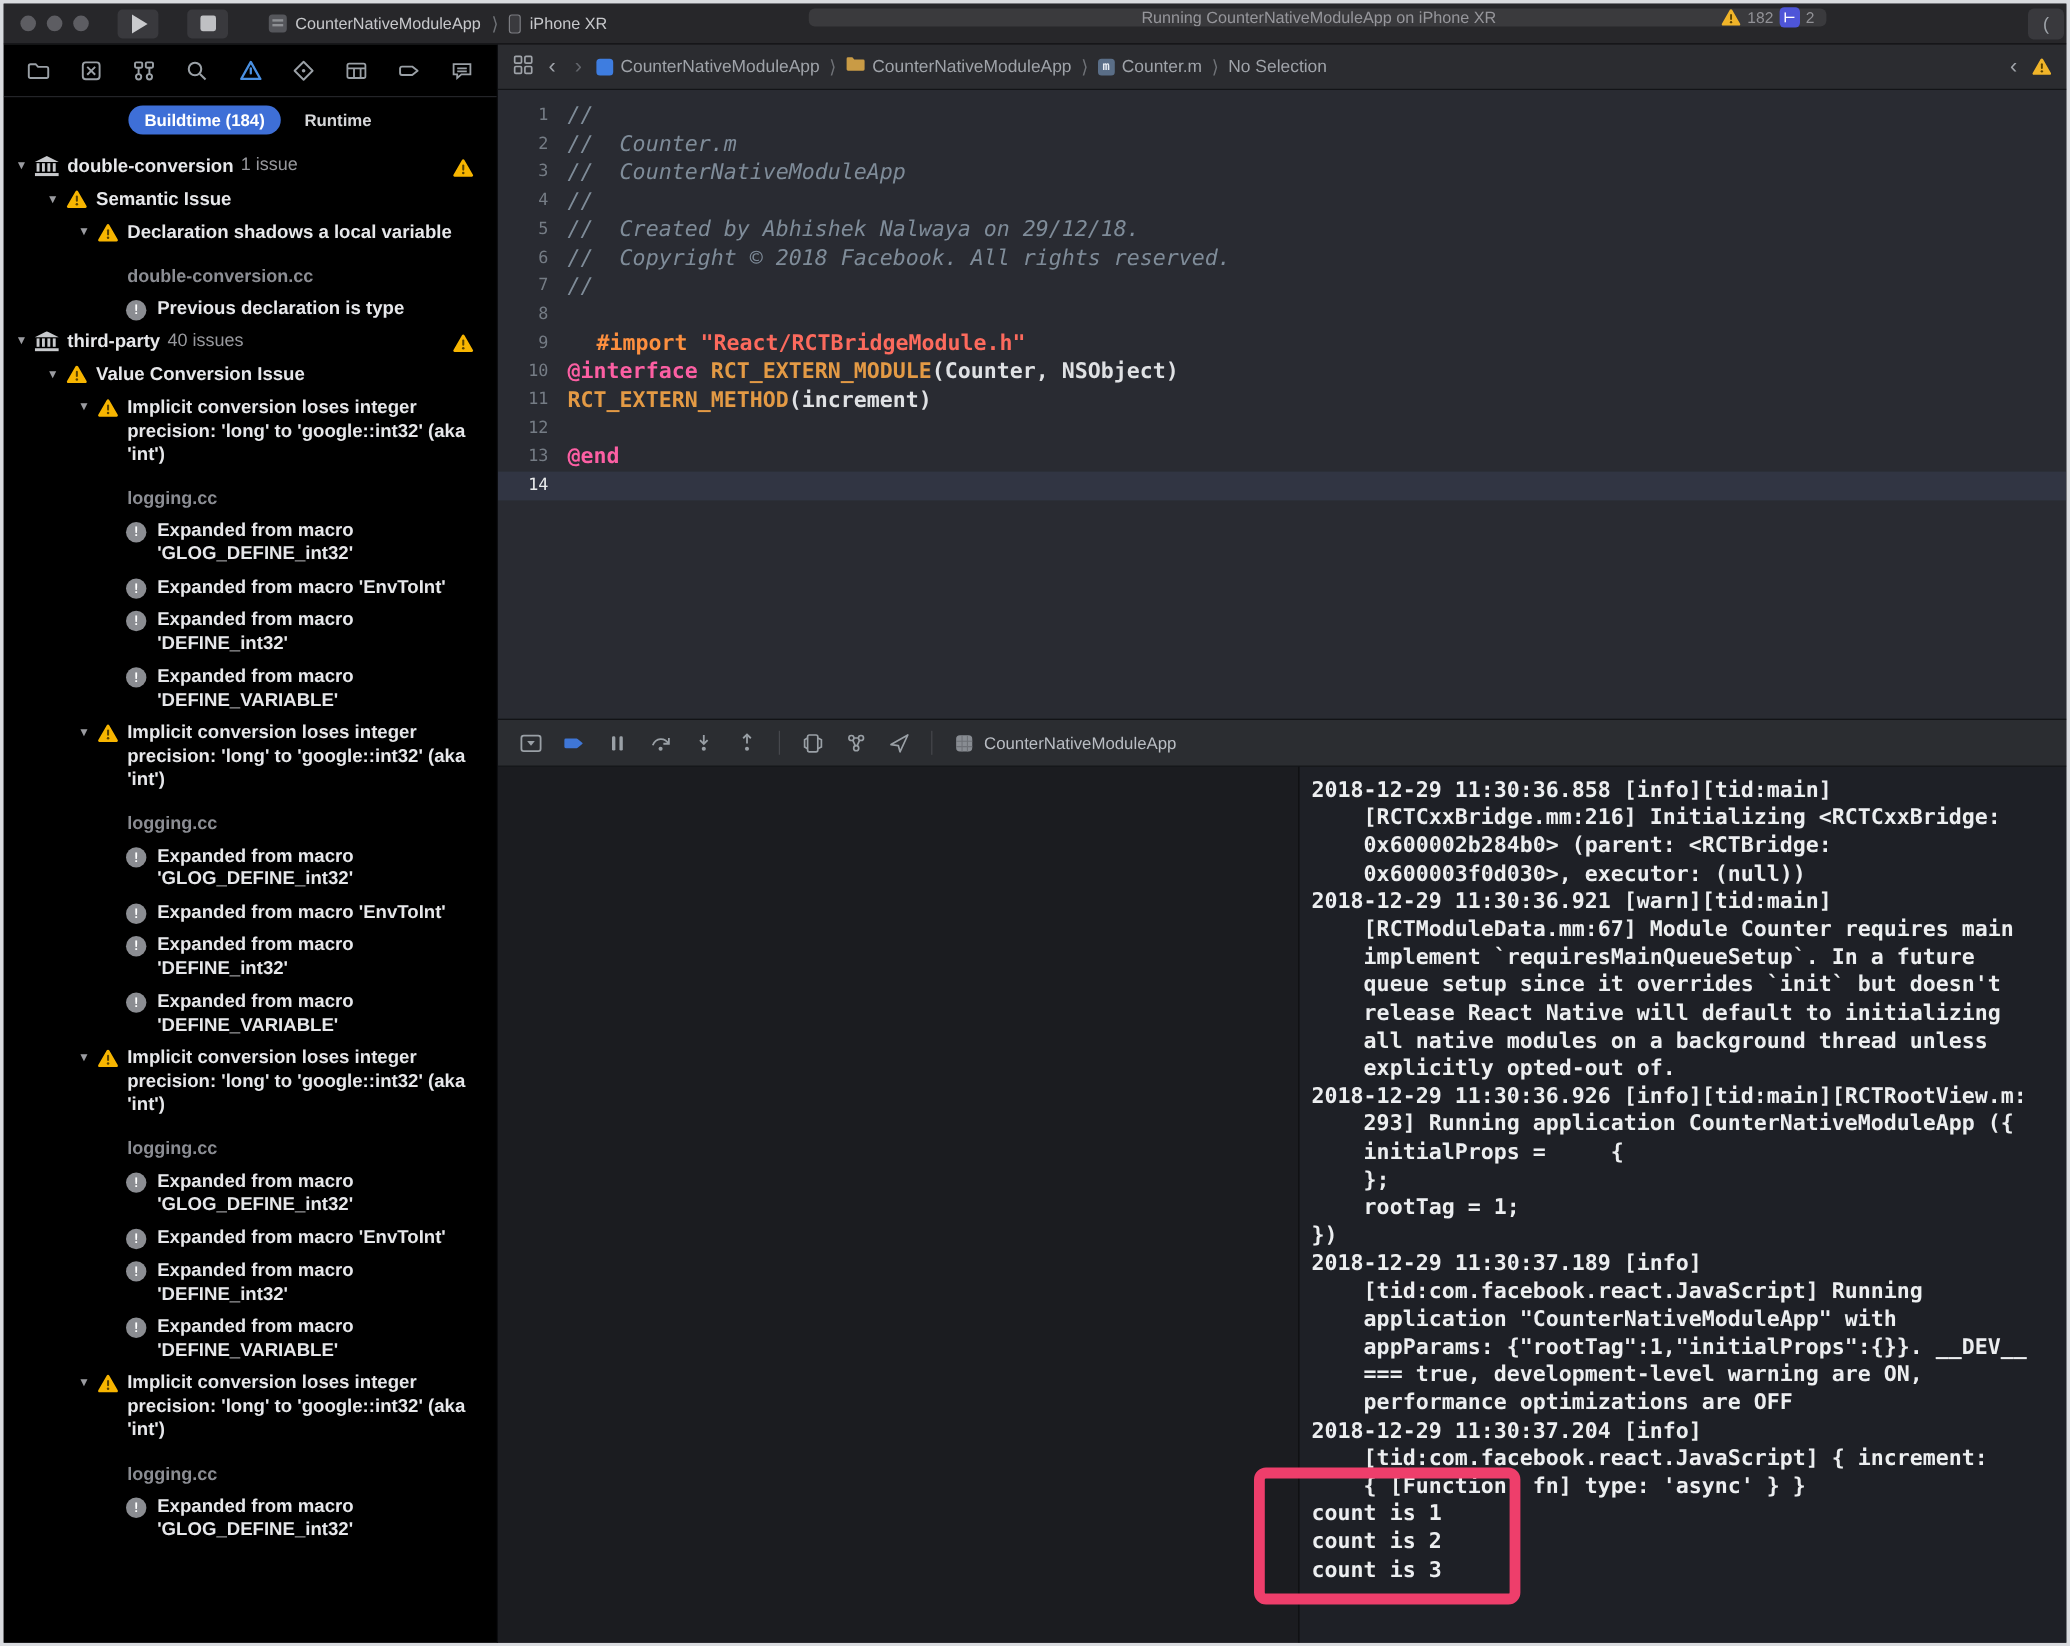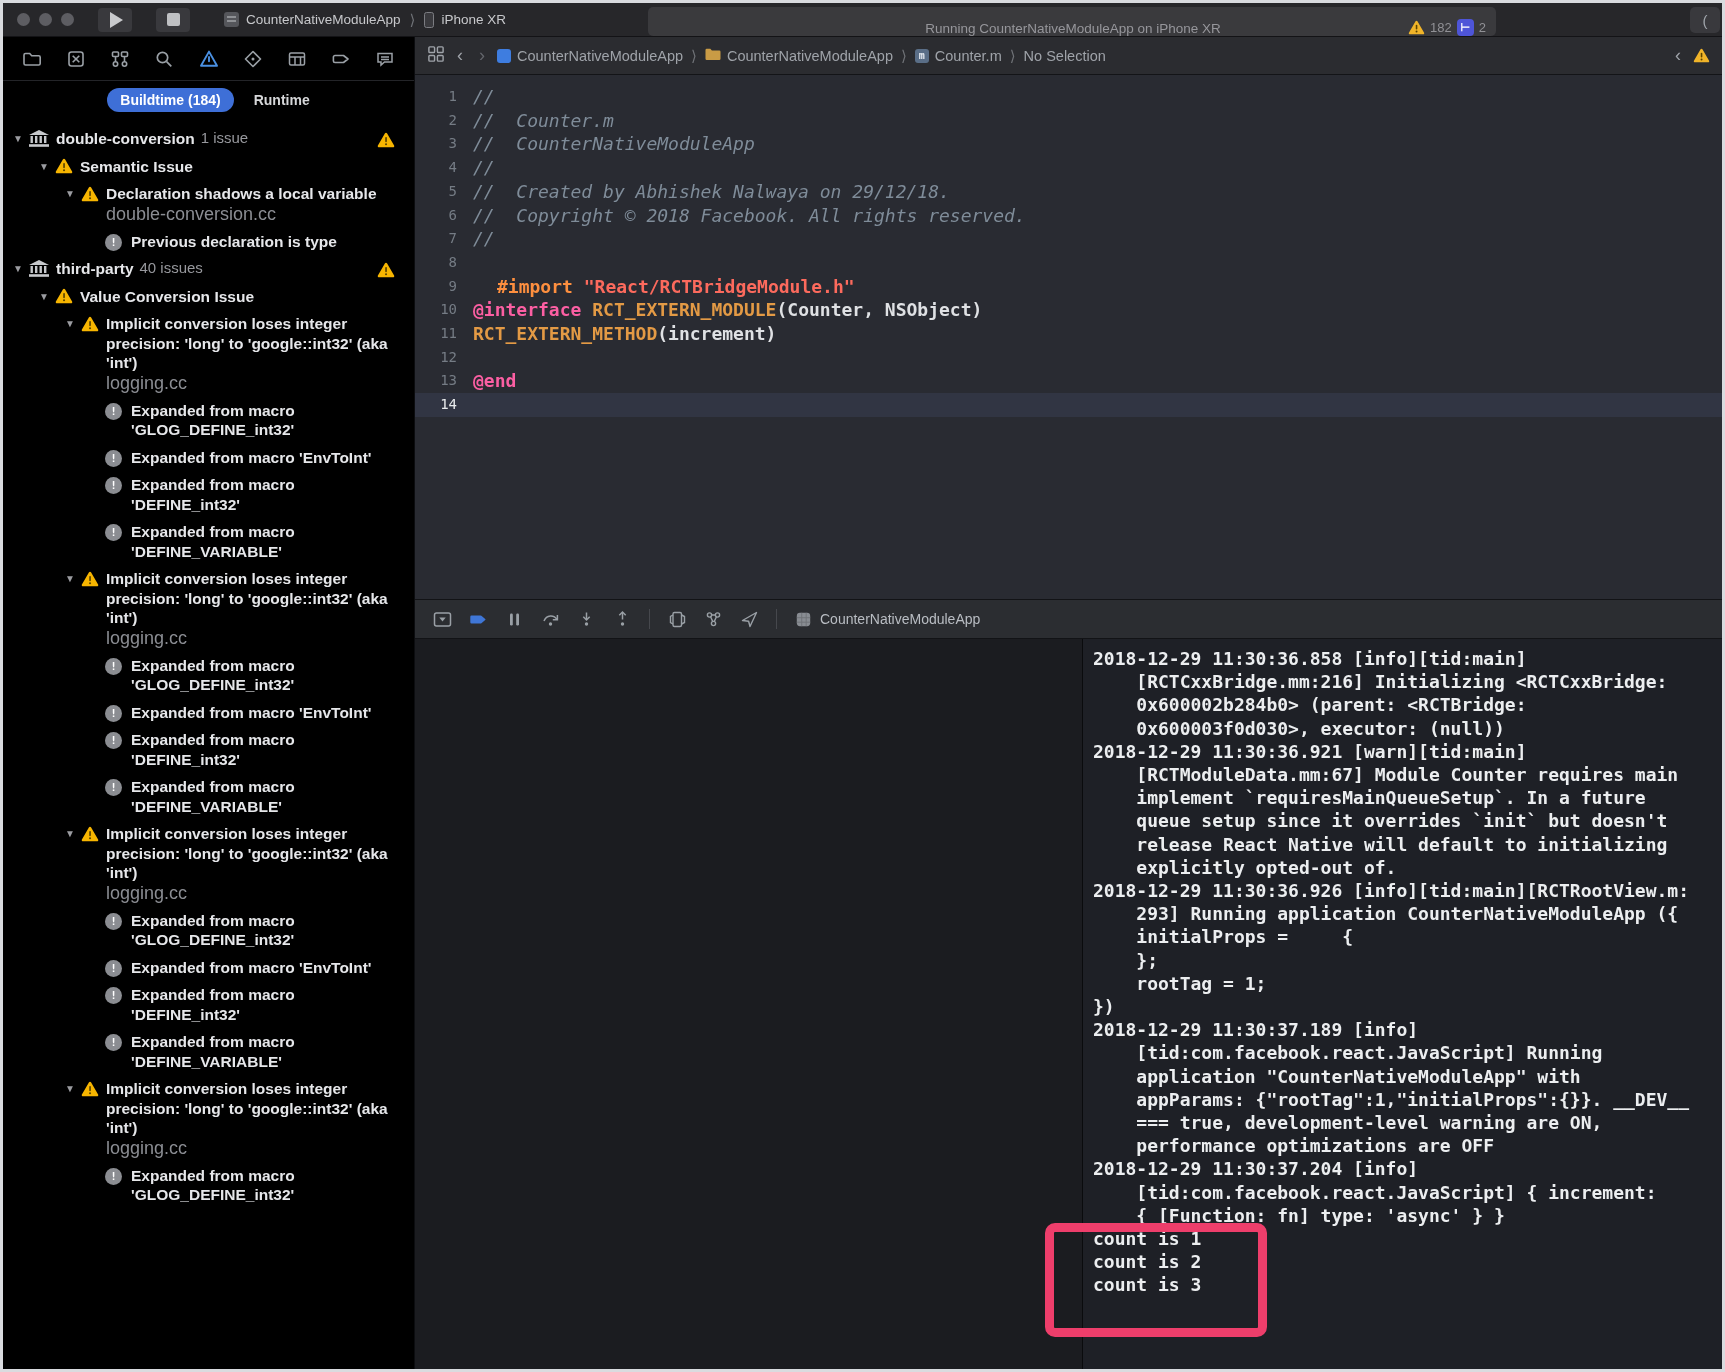--- a/index.html
+++ b/index.html
@@ -18,22 +18,22 @@
     align-items:center; justify-content:center; margin-left:24px; }
   .play-glyph { width:0; height:0; border-left:13px solid #c9cacd; border-top:8px solid transparent;
     border-bottom:8px solid transparent; margin-left:3px;}
   .stop-glyph { width:13px; height:13px; background:#bfc0c3; border-radius:2px; }
   .scheme { display:flex; align-items:center; margin-left:34px; color:#c7c8cb; font-size:13.5px; gap:7px; }
   .scheme .sep, .crumb-sep { color:#6f7277; font-size:15px; padding:0 2px; }
   .scheme-icon { width:15px; height:15px; border-radius:3px; background:#55565b; position:relative; }
   .scheme-icon::after { content:""; position:absolute; left:3px; top:4px; width:9px; height:2px;
      background:#8e9094; box-shadow:0 4px 0 #8e9094; }
   .phone-icon { width:10px; height:16px; border:1.5px solid #7c7d82; border-radius:2.5px; background:#3a3a3e; }
-  .status-pill { position:absolute; left:645px; top:4px; width:848px; height:29px; background:#3a3a3d;
-    border-radius:5px; display:flex; align-items:flex-end; }
+  .status-pill { position:absolute; left:671px; top:4px; width:848px; height:15px; background:#3a3a3d;
+    border-radius:5px; display:flex; align-items:center; }
   .status-text { flex:1; text-align:center; color:#96969b; font-size:13.5px; padding-left:90px;
     white-space:nowrap; overflow:hidden; }
   .status-badges { display:flex; align-items:center; gap:5px; padding-right:10px; color:#919196; font-size:13px; }
   .runtime-badge { width:17px; height:17px; border-radius:4px; background:#4e55d8; color:#fff;
     font-size:11px; font-weight:bold; display:flex; align-items:center; justify-content:center; }
   .tb-right-btn { position:absolute; right:2px; top:4px; width:30px; height:26px; background:#39393d;
     border-radius:5px; color:#9fa4aa; font-size:15px; display:flex; align-items:center; justify-content:center;}
   .warn-svg { width:17px; height:15px; flex:none; }
   
   .bodyrow { display:flex; height:1332px; }
@@ -55,21 +55,21 @@
   .bank-ic { width:20px; height:17px; flex:none; margin:1px 7px 0 0; }
   .wt { width:18px; height:16px; flex:none; margin:1.5px 7px 0 0; }
   .note-ic { flex:none; width:17px; height:17px; border-radius:50%; background:#8b8d92; color:#fff;
     font-size:11px; font-weight:bold; text-align:center; line-height:17px; margin:2px 9px 0 0;
     font-family:"DejaVu Sans Mono", monospace; }
   .t-title { font-weight:bold; color:#e6e7ea; font-size:15.5px; line-height:19.5px; }
   .g .t-title { white-space:nowrap; }
   .c2 .t-title { max-width:290px; }
   .c3 .t-title { max-width:270px; }
   .t-count { font-weight:normal; color:#97989d; font-size:15px; margin-left:6px; white-space:nowrap; }
-  .t-file { font-weight:normal; color:#8b8d93; font-size:18px; line-height:19px; margin-top:1px; }
+  .t-file { font-weight:bold; color:#8b8d93; font-size:15px; line-height:19px; margin-top:17px; }
   .trail { position:absolute; right:12px; top:5px; }
   
   .main { flex:1; display:flex; flex-direction:column; min-width:0; }
   .jumpbar { height:38px; background:#2b2c30; border-bottom:1px solid #131417; display:flex;
     align-items:center; padding:0 12px; gap:8px; color:#9fa3a9; font-size:14.5px; }
   .jb-grid svg { width:18px; height:18px; }
   .jb-chev { font-size:18px; color:#9fa3a9; padding:0 4px; }
   .jb-chev.dim { color:#63666c; }
   .crumb { display:flex; align-items:center; gap:6px; white-space:nowrap; }
   .ci { width:14px; height:14px; border-radius:3px; flex:none; display:inline-flex;
@@ -561,20 +561,21 @@
         <div class="console" id="console">
             <div class="console-line">2018-12-29 11:30:36.858 [info][tid:main]</div>
             <div class="console-line">    [RCTCxxBridge.mm:216] Initializing &lt;RCTCxxBridge:</div>
             <div class="console-line">    0x600002b284b0&gt; (parent: &lt;RCTBridge:</div>
             <div class="console-line">    0x600003f0d030&gt;, executor: (null))</div>
             <div class="console-line">2018-12-29 11:30:36.921 [warn][tid:main]</div>
             <div class="console-line">    [RCTModuleData.mm:67] Module Counter requires main</div>
             <div class="console-line">    implement `requiresMainQueueSetup`. In a future</div>
             <div class="console-line">    queue setup since it overrides `init` but doesn't</div>
             <div class="console-line">    release React Native will default to initializing</div>
+            <div class="console-line">    all native modules on a background thread unless</div>
             <div class="console-line">    explicitly opted-out of.</div>
             <div class="console-line">2018-12-29 11:30:36.926 [info][tid:main][RCTRootView.m:</div>
             <div class="console-line">    293] Running application CounterNativeModuleApp ({</div>
             <div class="console-line">    initialProps =     {</div>
             <div class="console-line">    };</div>
             <div class="console-line">    rootTag = 1;</div>
             <div class="console-line">})</div>
             <div class="console-line">2018-12-29 11:30:37.189 [info]</div>
             <div class="console-line">    [tid:com.facebook.react.JavaScript] Running</div>
             <div class="console-line">    application "CounterNativeModuleApp" with</div>

